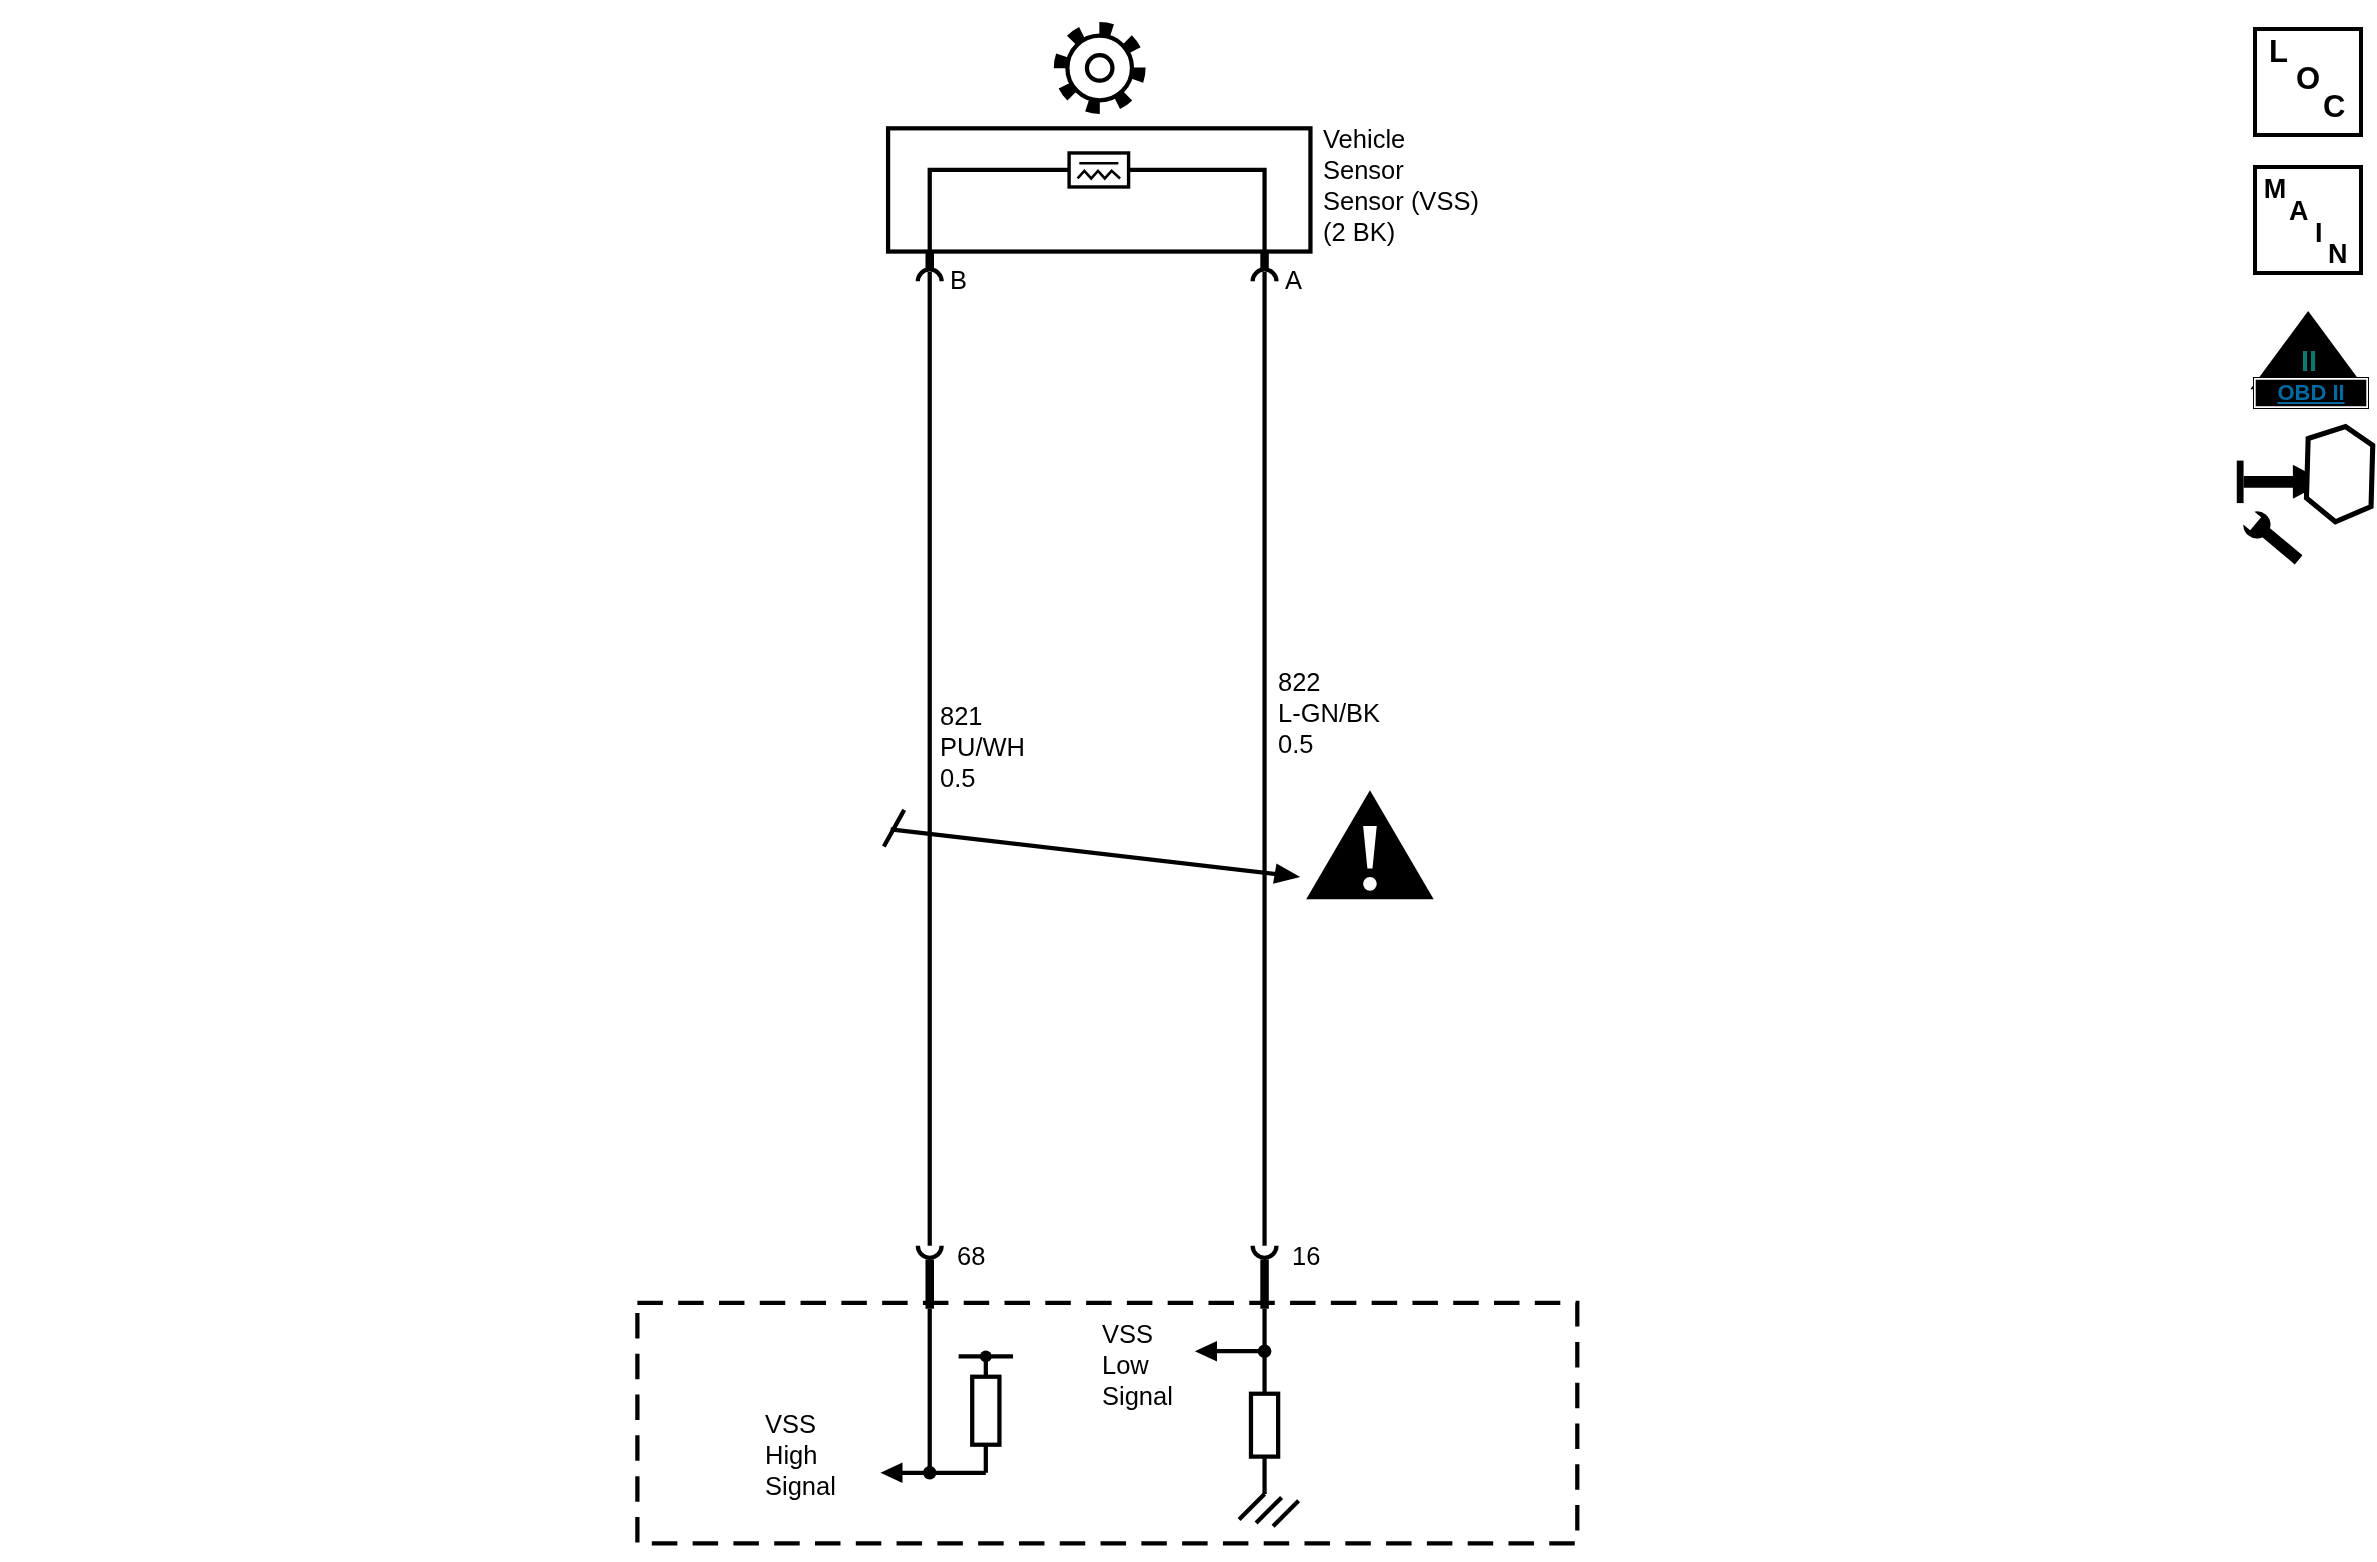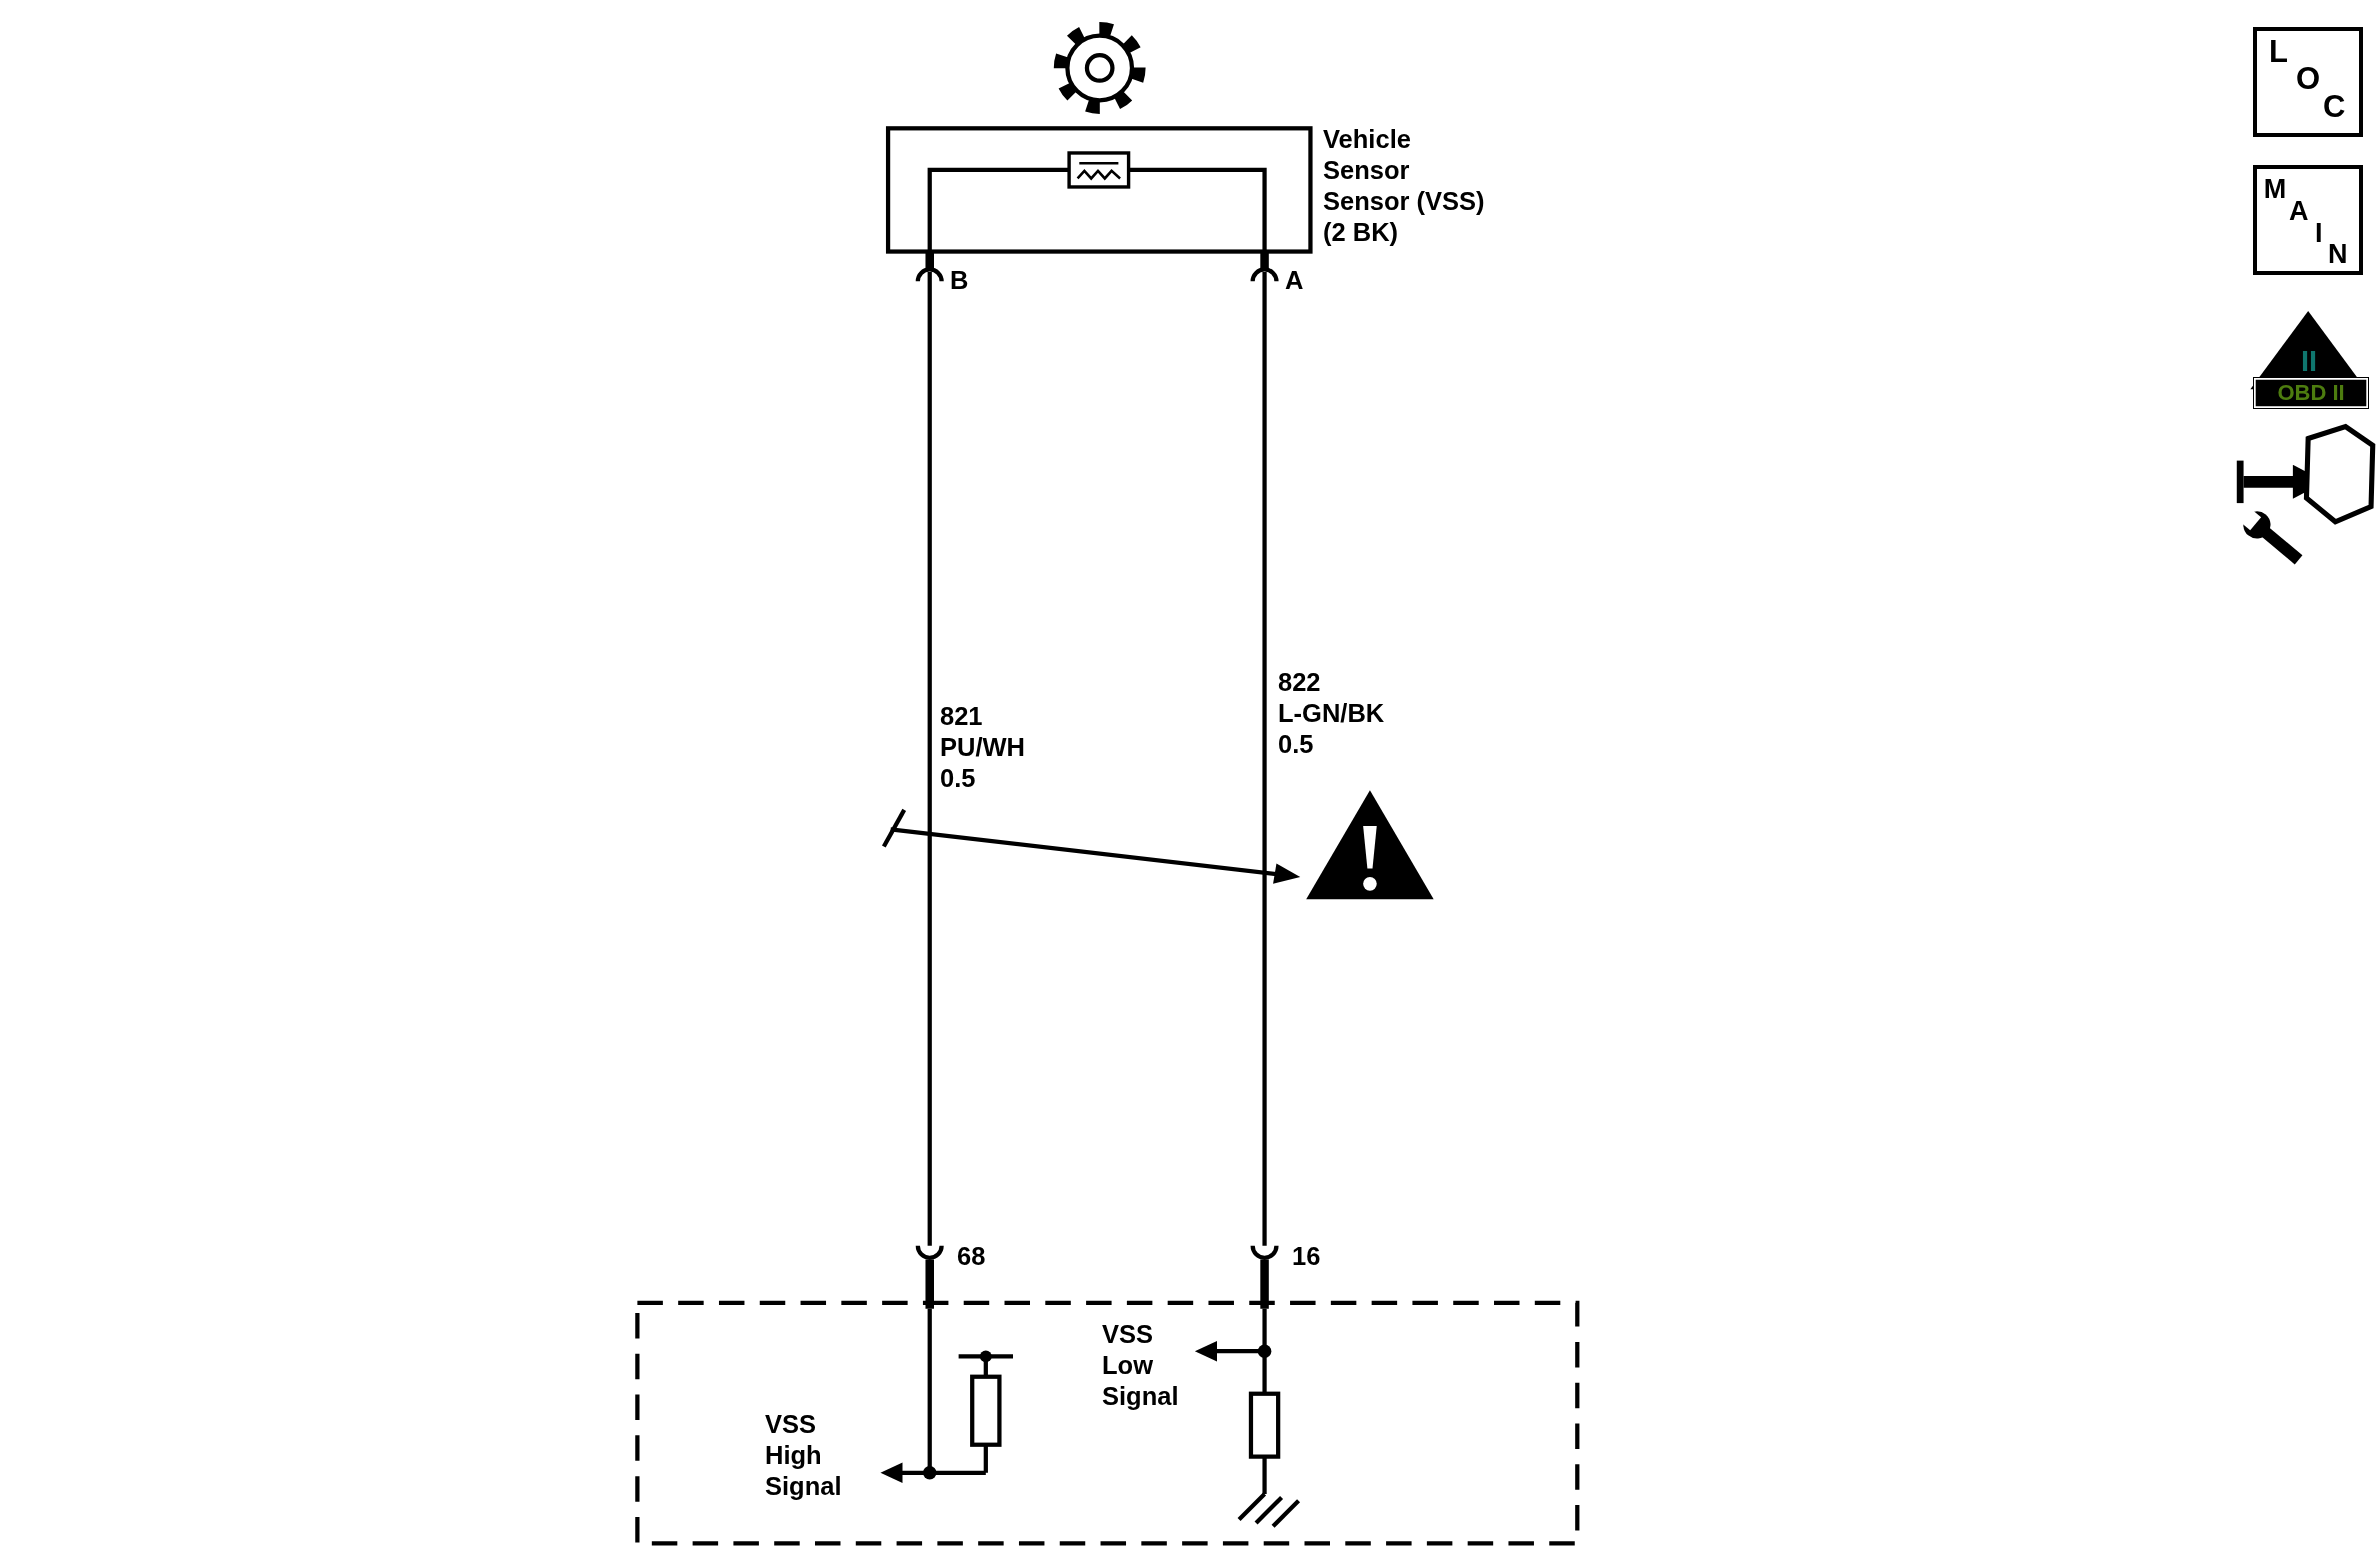--- a/index.html
+++ b/index.html
@@ -1,24 +1,24 @@
 <!DOCTYPE html>
 <html style="font-size:13.6px"><head>
 <meta charset="utf-8">
 <style>
   html,body{margin:0;padding:0;background:#fff;}
   .canvas{position:relative;width:2377px;height:1562px;background:#ffffff;
           font-family:"Liberation Sans",sans-serif;color:#000;overflow:hidden;}
   svg.art{position:absolute;left:0;top:0;}
-  .lbl{position:absolute;font-weight:700;font-size:25.5px;line-height:31px;white-space:nowrap;color:#000;}
+  .lbl{position:absolute;font-weight:400;font-size:25.5px;line-height:31px;white-space:nowrap;color:#000;}
   .legend-box{position:absolute;width:102px;height:102px;border:4.3px solid #000;background:#fff;}
   .legend-box span{position:absolute;font-weight:700;font-size:31px;line-height:31px;}
   .obd-banner{position:absolute;left:2253px;top:377px;width:116px;height:32px;background:#000;
-              color:#4d7c0f;display:flex;align-items:center;justify-content:center;
-              font-weight:700;font-size:22px;box-shadow:inset 0 0 0 1.7px #fff;border:1.7px solid #000;box-sizing:border-box;}
+              color:#0369a1;display:flex;align-items:center;justify-content:center;
+              font-weight:700;font-size:22px;box-shadow:inset 0 0 0 1.7px #fff;border:1.7px solid #000;box-sizing:border-box;text-decoration:underline;}
   .obd-numeral{position:absolute;left:2287px;top:345px;width:44px;text-align:center;
                color:#0f766e;font-weight:700;font-size:29px;}
 </style>
 </head>
 <body>
 
 <div class="canvas">
 
   <svg class="art" width="2377" height="1562" viewBox="0 0 2797 1838">
 

